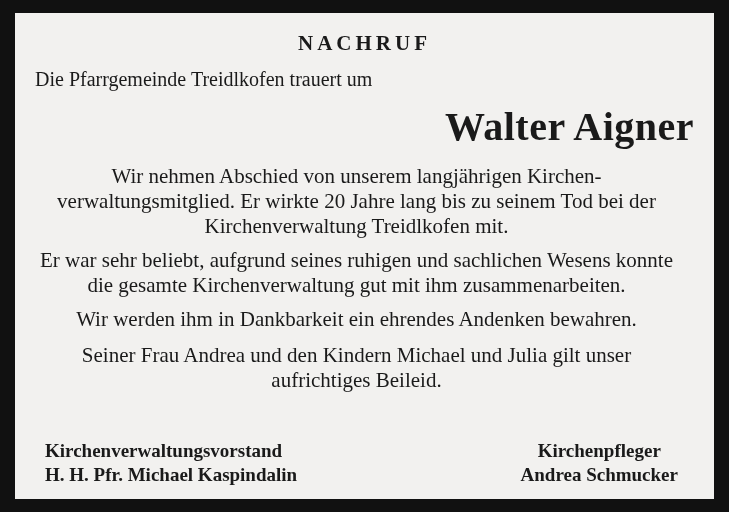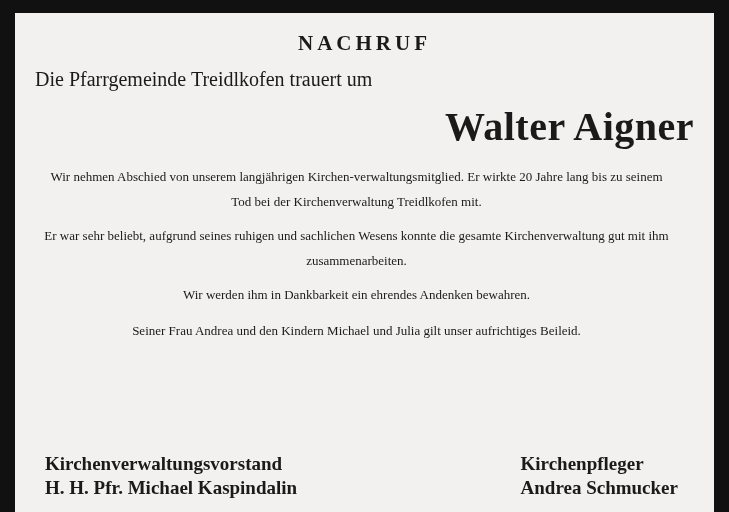--- a/index.html
+++ b/index.html
@@ -11,21 +11,21 @@
     height: 512px;
     background: #111111;
     font-family: "Liberation Serif", serif;
     overflow: hidden;
   }
   .obituary-frame {
     box-sizing: border-box;
     width: 729px;
     height: 512px;
     background: #111111;
-    padding: 13px 15px 0 15px;
+    padding: 13px 15px 13px 15px;
   }
   .obituary-card {
     box-sizing: border-box;
     width: 100%;
     height: 100%;
     background: #f2f1ef;
     color: #1a1a1a;
     padding: 16px 20px 10px 20px;
     display: flex;
     flex-direction: column;
@@ -45,21 +45,21 @@
   }
   .name {
     text-align: right;
     font-size: 40px;
     font-weight: 700;
     margin: 2px 0 14px 0;
     letter-spacing: 0.5px;
   }
   .para {
     text-align: center;
-    font-size: 13px;
+    font-size: 21px;
     line-height: 25px;
     margin: 0 16px 9px 0;
     padding: 0 4px;
   }
   .para.tight {
     margin-bottom: 11px;
   }
   .spacer {
     flex: 1 1 auto;
     min-height: 2px;
@@ -78,21 +78,21 @@
     display: flex;
     flex-direction: column;
   }
   .sig-left {
     text-align: right;
     align-items: flex-start;
     padding-left: 8px;
   }
   .sig-right {
     text-align: center;
-    align-items: flex-start;
+    align-items: center;
     padding-right: 14px;
   }
   .sig-line {
     white-space: nowrap;
   }
 </style>
 </head>
 <body>
 
 <div class="obituary-frame">

